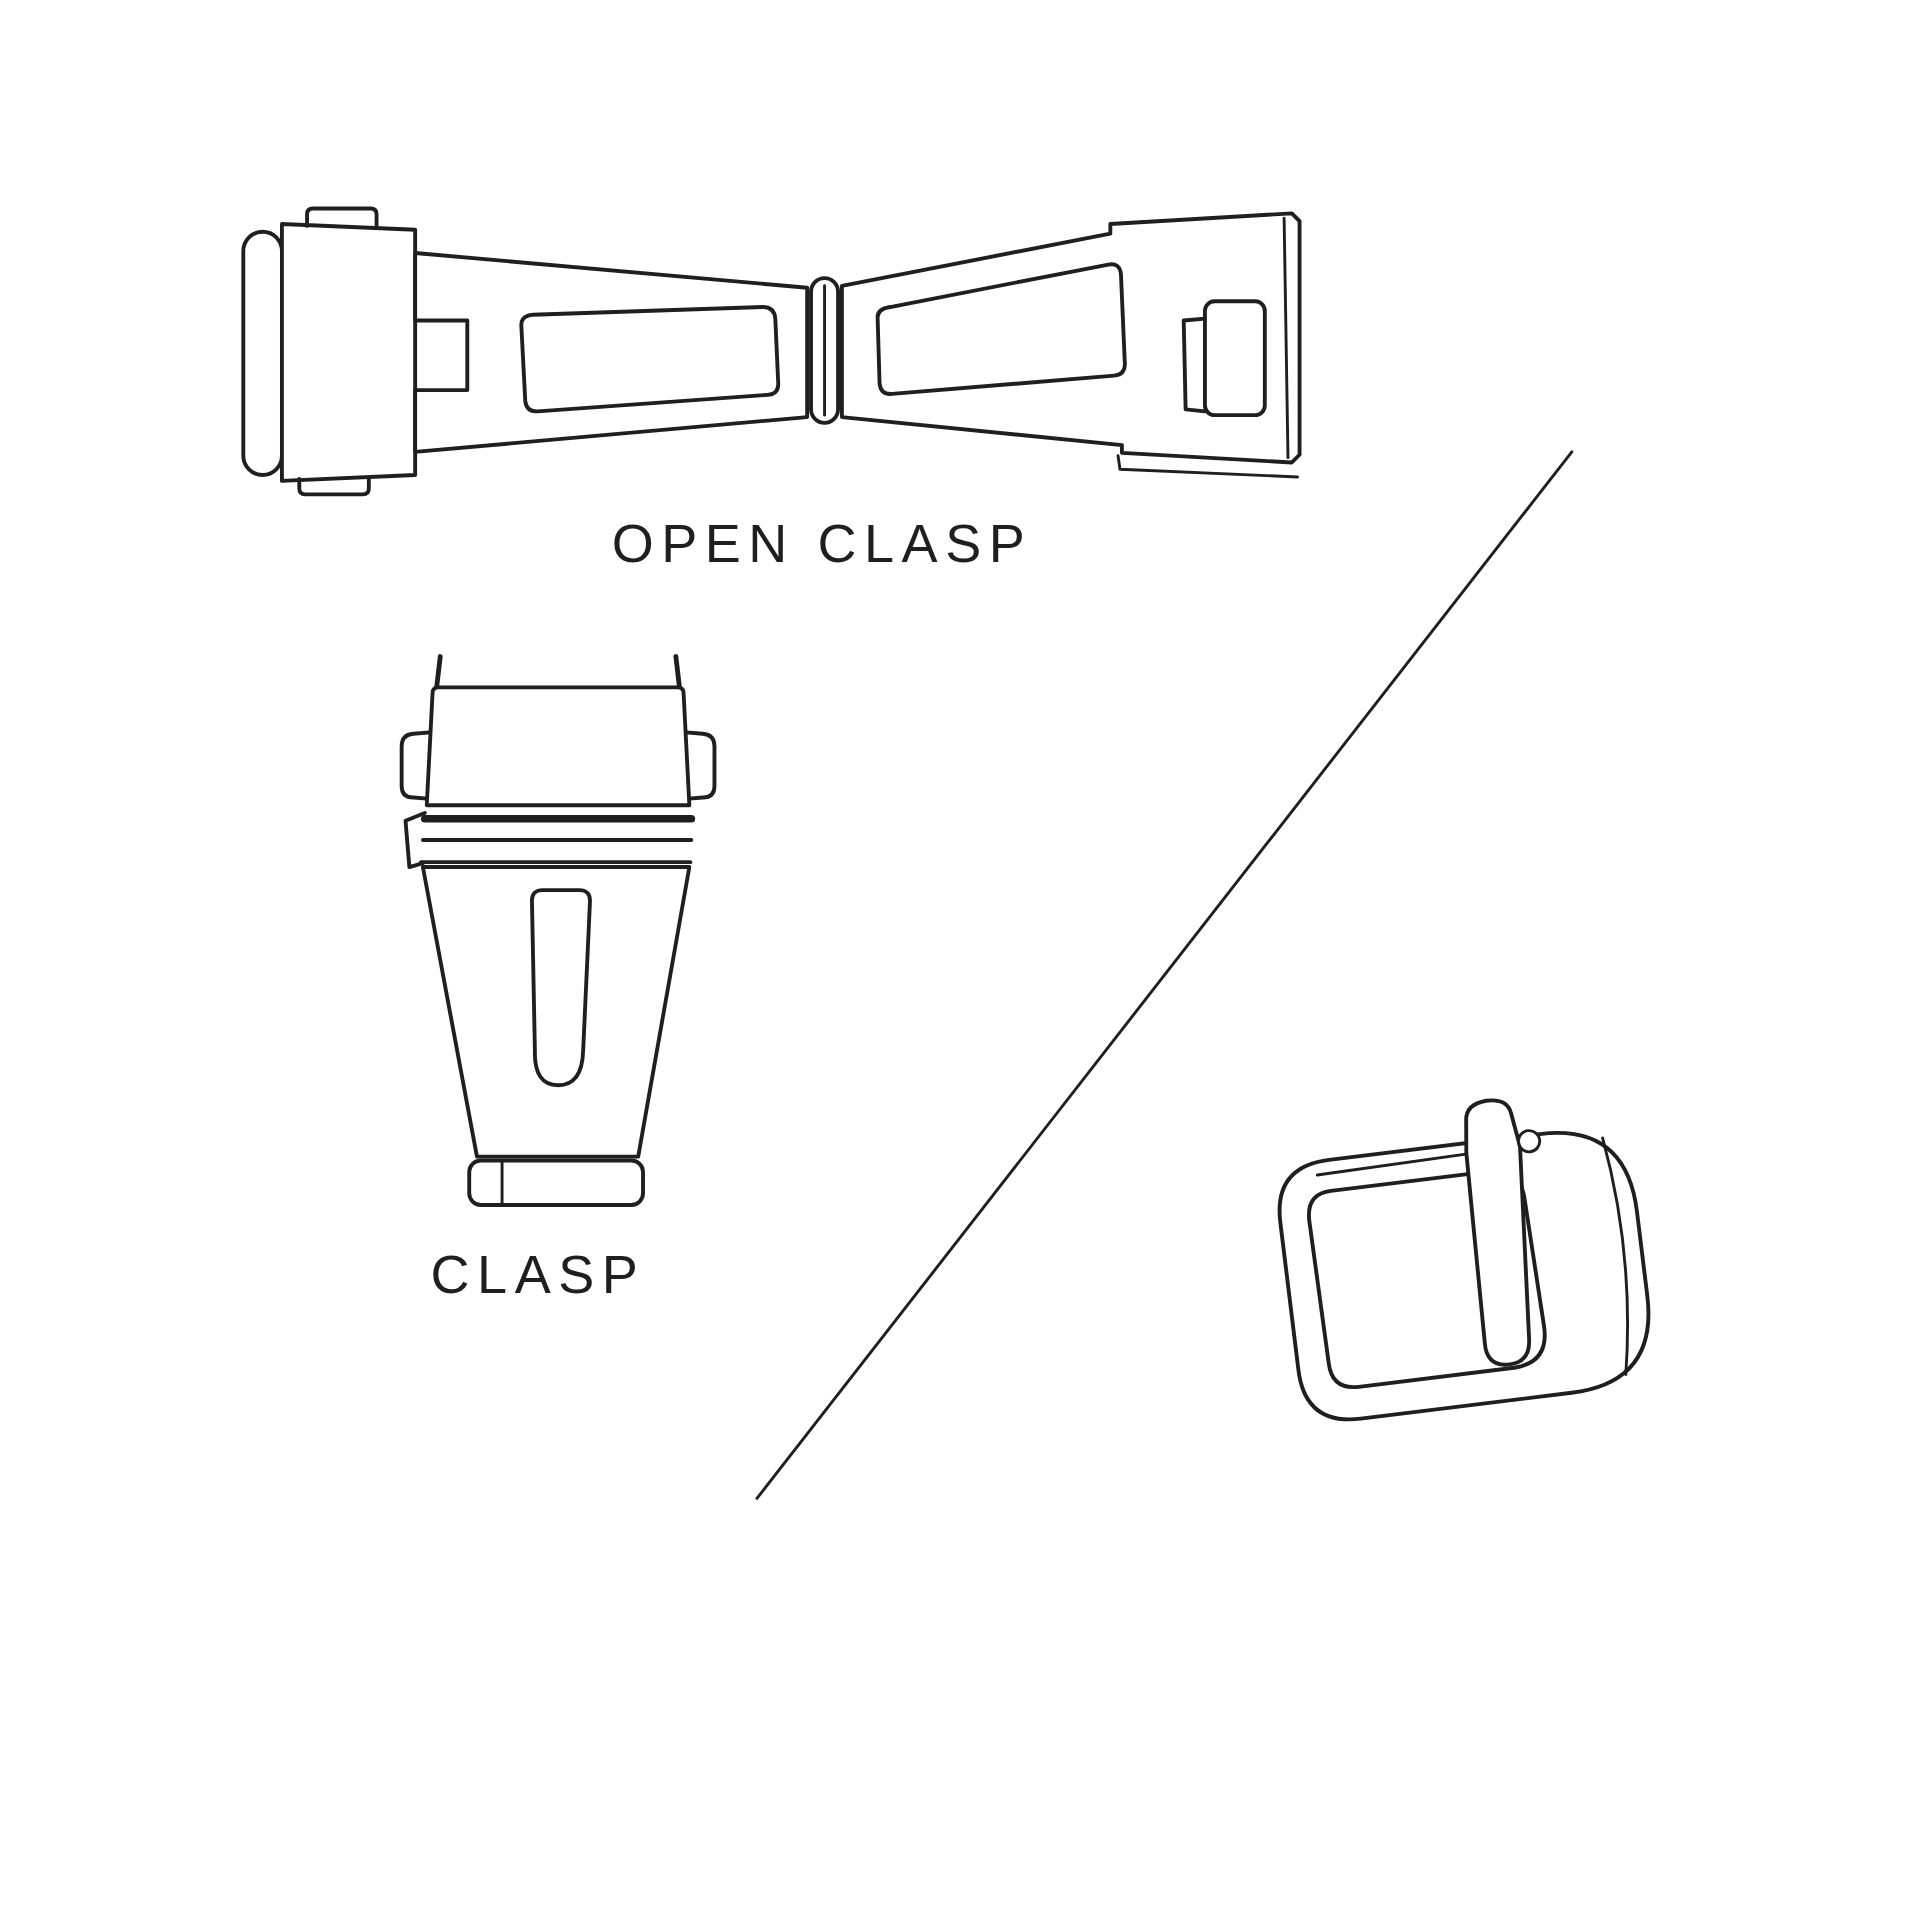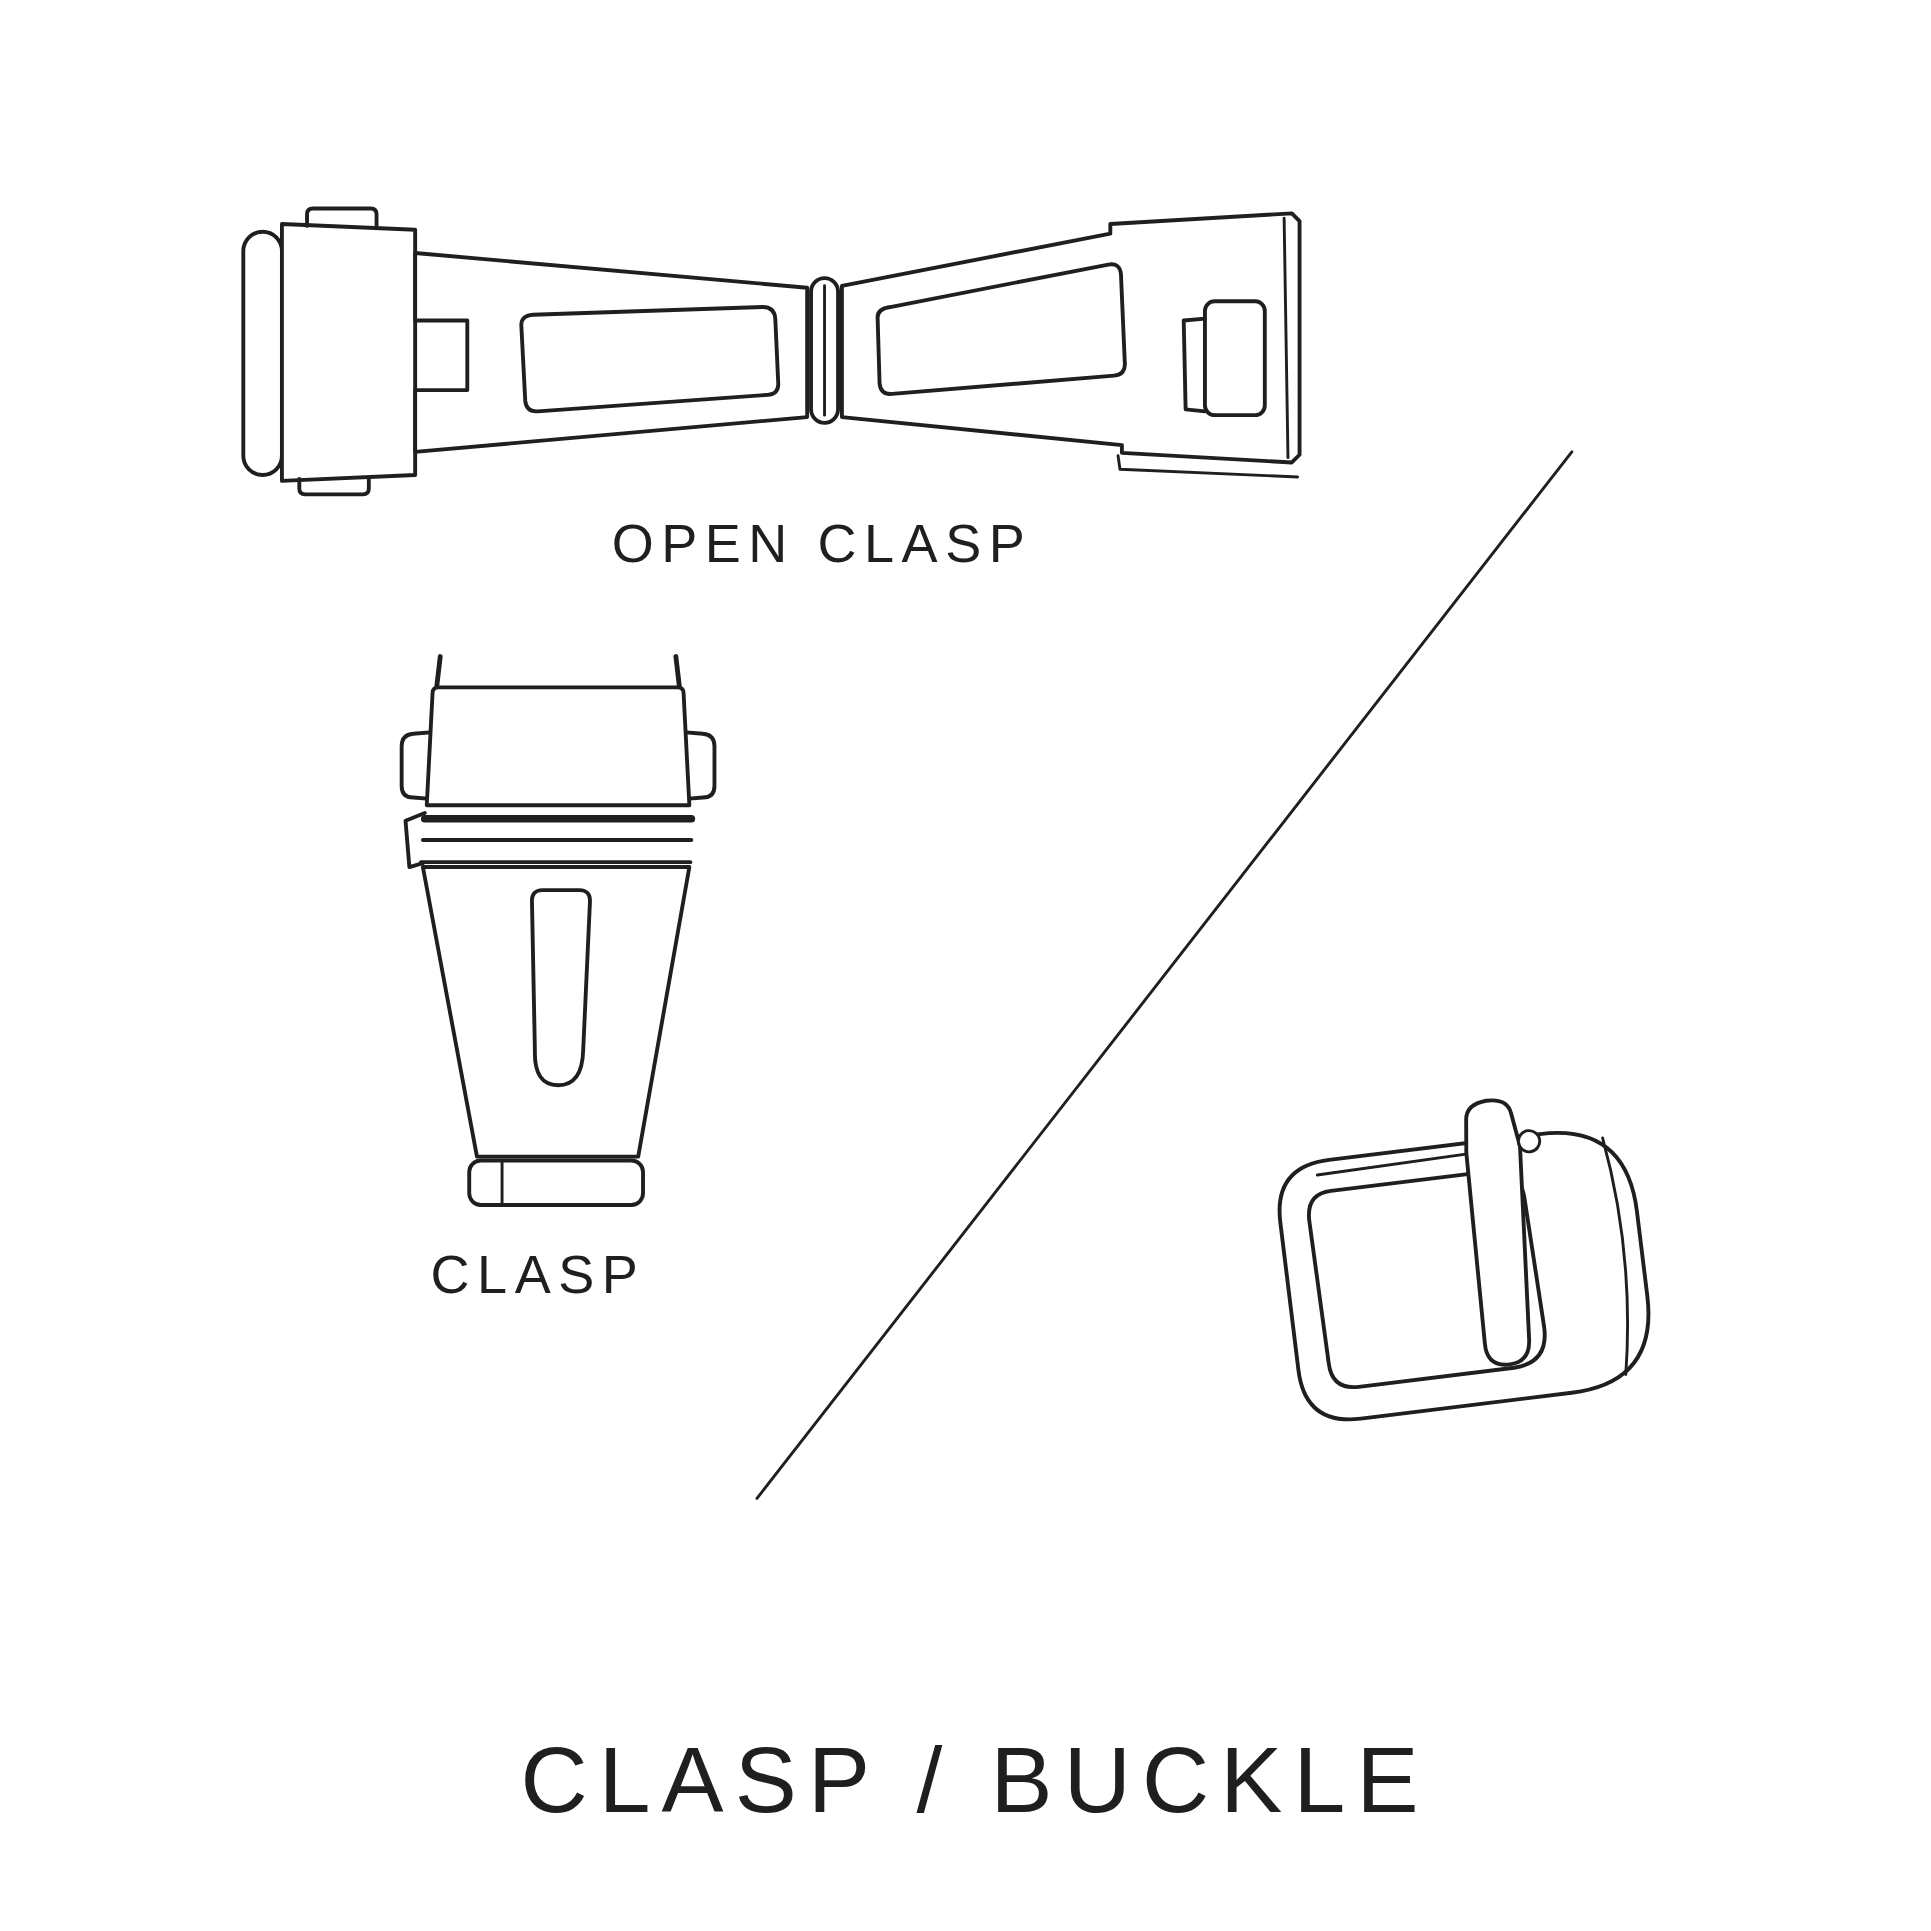--- a/index.html
+++ b/index.html
@@ -109,16 +109,15 @@
       <line x1="1378" y1="1200" x2="1552" y2="1197" stroke-width="3"></line>
 
       <path d="M 1538 1162 Q 1540 1146 1561 1145 Q 1583 1145 1585 1161 L 1590 1196 L 1575 1396 Q 1573 1420 1550 1419 Q 1528 1418 1529 1394 L 1534 1196 Z" fill="#ffffff"></path>
 
       <circle cx="1600" cy="1192" r="11" fill="#ffffff" stroke-width="3"></circle>
     </g>
   </svg>
 
   <div class="label caption-open">OPEN CLASP</div>
   <div class="label caption-closed">CLASP</div>
-  <div class="label main-title">CLASP / BUCKLE</div>
 
 </div>
 
 
 </body></html>

